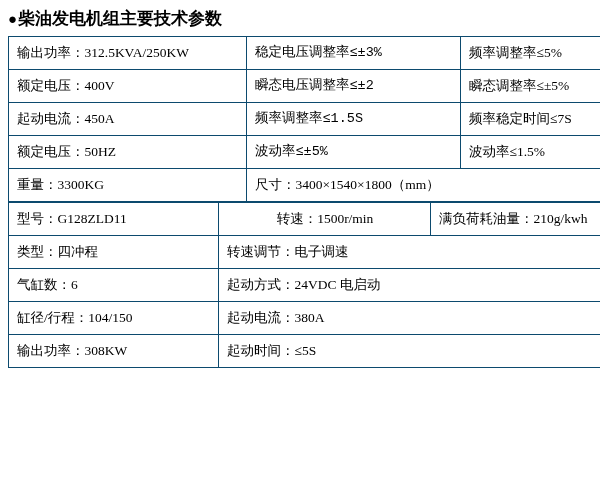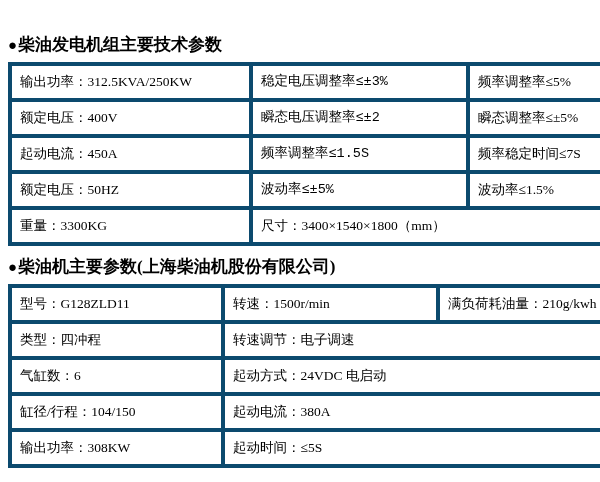--- a/index.html
+++ b/index.html
@@ -13,56 +13,55 @@
     font-family: "Liberation Serif", "DejaVu Serif", serif;
     color: #000000;
     overflow: hidden;
   }
   .page {
     width: 600px;
     height: 340px;
     position: relative;
     box-sizing: border-box;
     padding: 6px 6px 0 6px;
-    margin-top: 26px;
   }
   .section-heading {
     font-size: 17px;
     font-weight: bold;
     line-height: 22px;
     margin: 2px 0 6px 2px;
     letter-spacing: 0px;
     white-space: nowrap;
   }
   .section-heading .bullet {
     font-size: 15px;
     margin-right: 1px;
   }
   table.spec {
     border-collapse: collapse;
     width: 588px;
     margin: 0 0 0 2px;
     table-layout: fixed;
   }
   table.spec td {
-    border: 4px solid #0c4a6e;
+    border: 1px solid #0c4a6e;
     font-size: 13.5px;
     line-height: 16px;
     padding: 8px 7px 8px 8px;
     vertical-align: middle;
     white-space: nowrap;
     overflow: hidden;
   }
   .t1 td.c1 { width: 222px; }
   .t1 td.c2 { width: 198px; font-family: Liberation Mono, monospace; }
   .t1 td.c3 { width: 166px; }
   .t1 td.wide2 { width: 364px; }
 
   .t2 td.c1 { width: 194px; }
-  .t2 td.c2 { width: 196px; }
+  .t2 td.c2 { width: 196px; text-align: center; }
   .t2 td.c3 { width: 196px; }
   .t2 td.wide2 { width: 392px; }
   .heading2 { margin-top: 10px; }
 </style>
 </head>
 <body>
 
 <div class="page">
 
   <div class="section-heading">
@@ -91,23 +90,20 @@
         <td class="c2">波动率≤±5%</td>
         <td class="c3">波动率≤1.5%</td>
       </tr>
       <tr>
         <td class="c1">重量：3300KG</td>
         <td class="wide2" colspan="2">尺寸：3400×1540×1800（mm）</td>
       </tr>
     </tbody>
   </table>
 
-  <div class="section-heading heading2">
-    <span class="bullet">●</span><span>柴油机主要参数(上海柴油机股份有限公司)</span>
-  </div>
 
   <table class="spec t2">
     <tbody>
       <tr>
         <td class="c1">型号：G128ZLD11</td>
         <td class="c2">转速：1500r/min</td>
         <td class="c3">满负荷耗油量：210g/kwh</td>
       </tr>
       <tr>
         <td class="c1">类型：四冲程</td>

